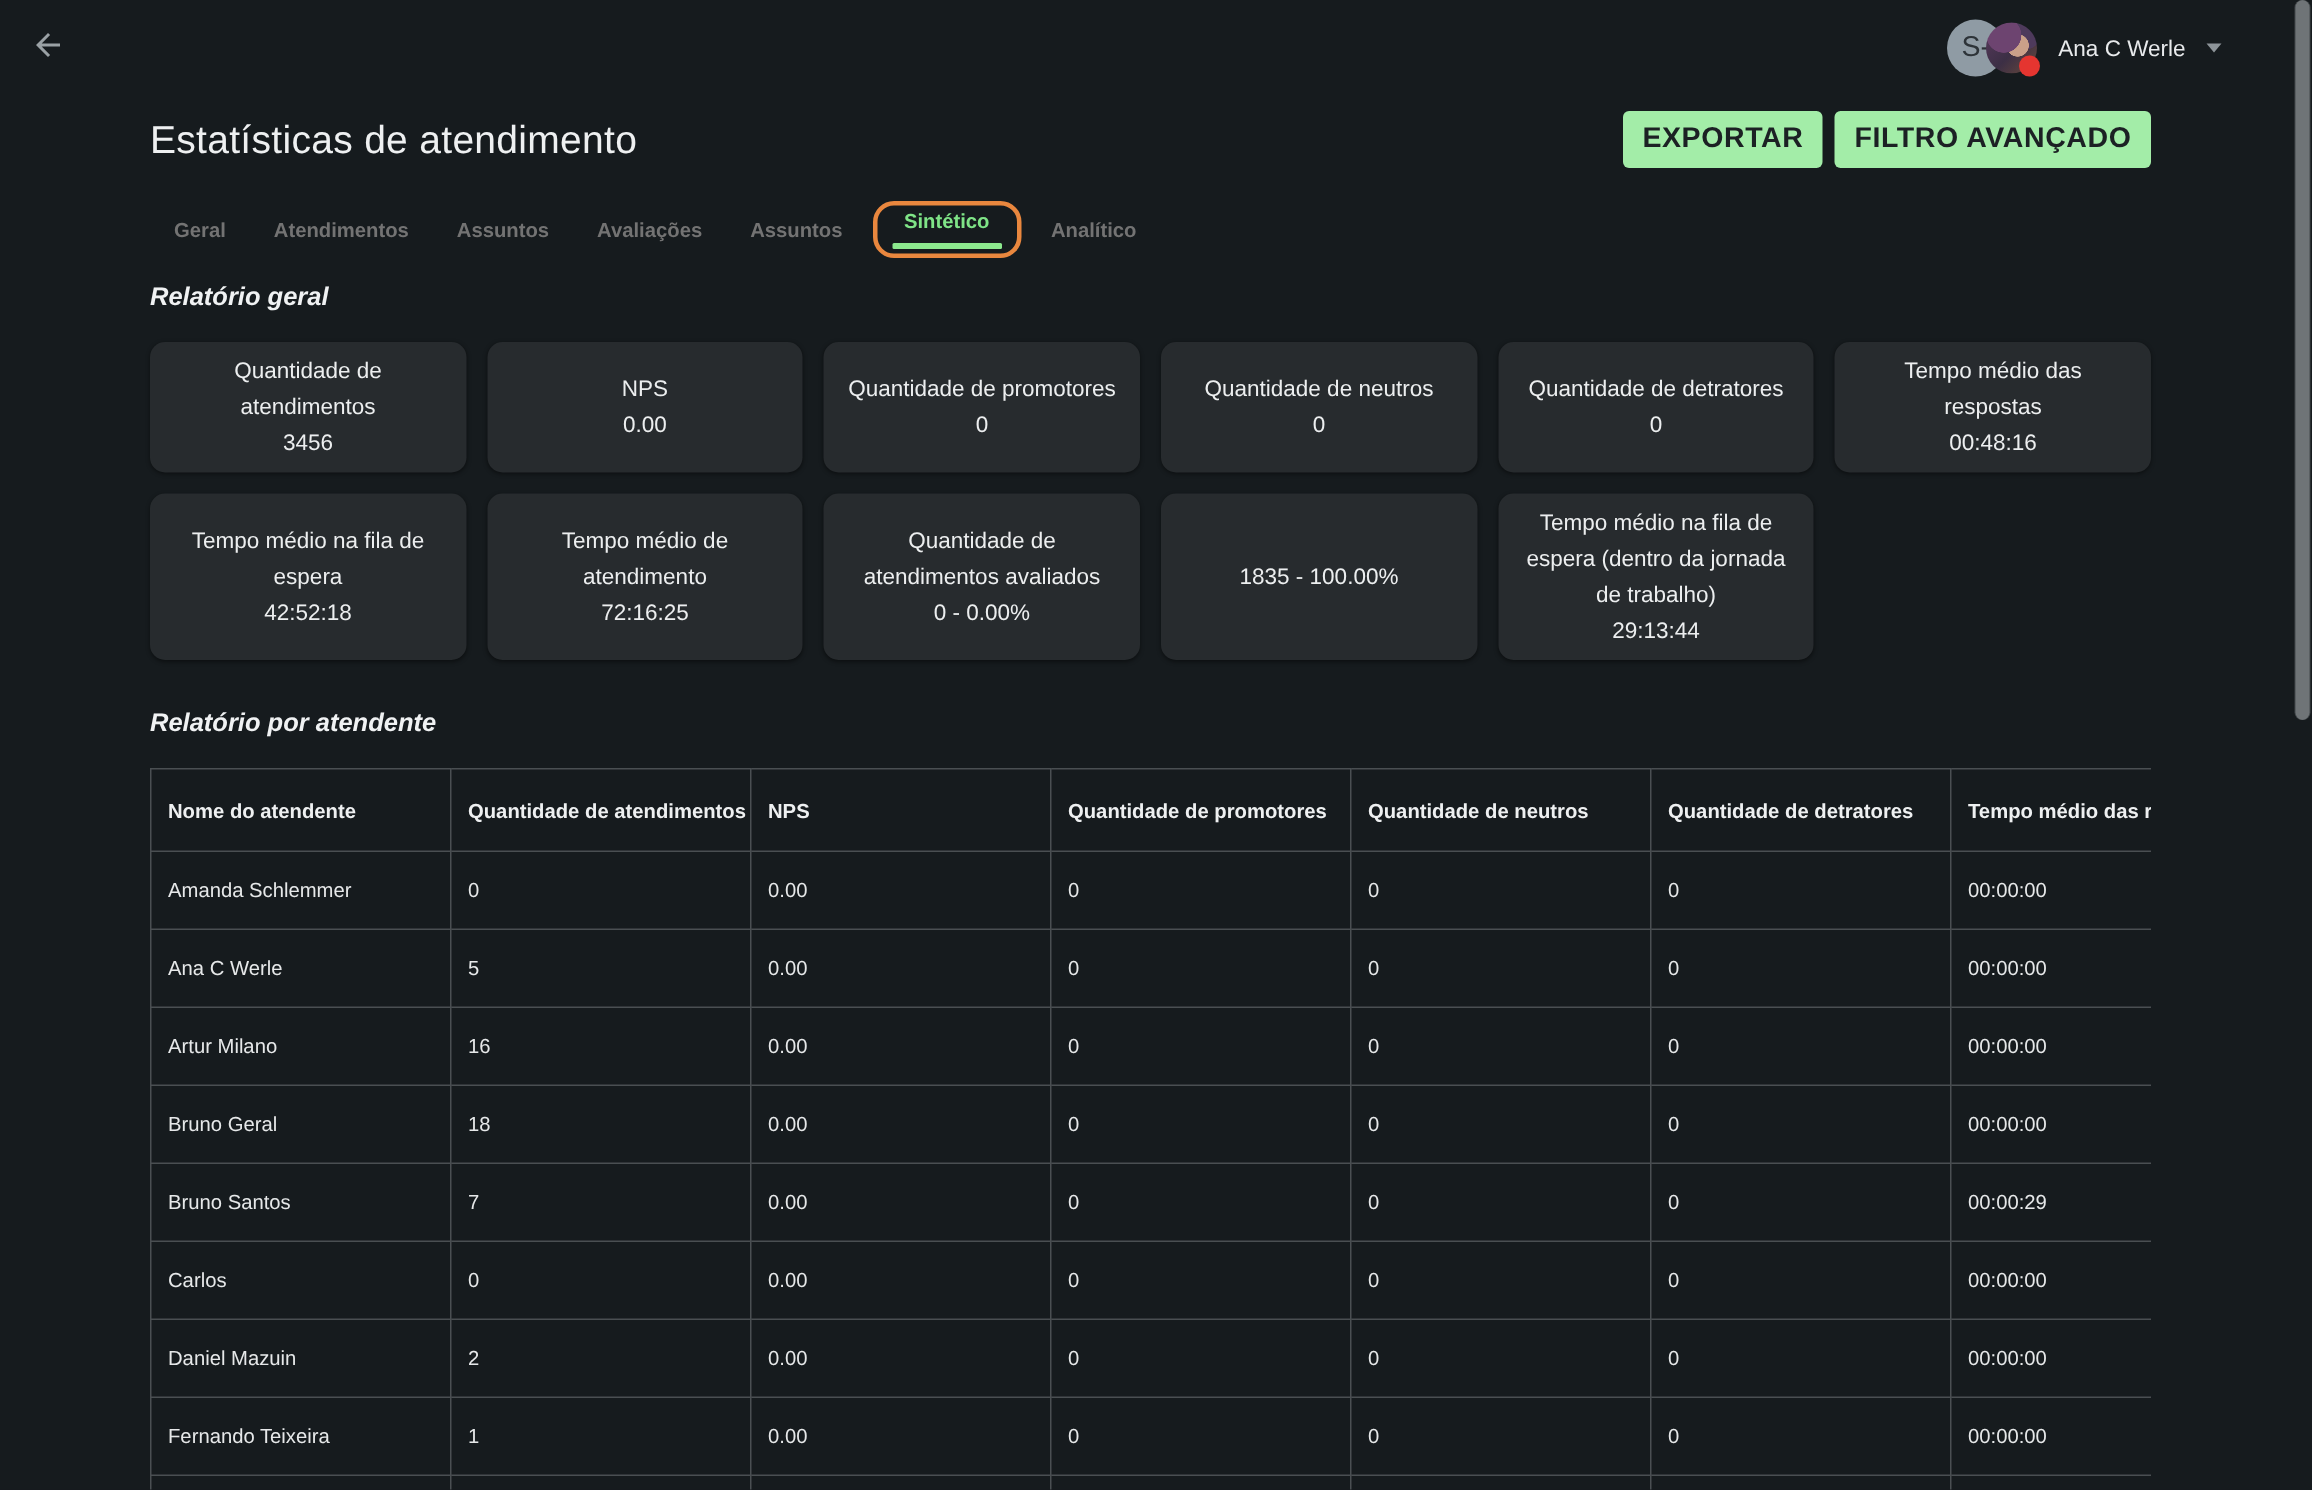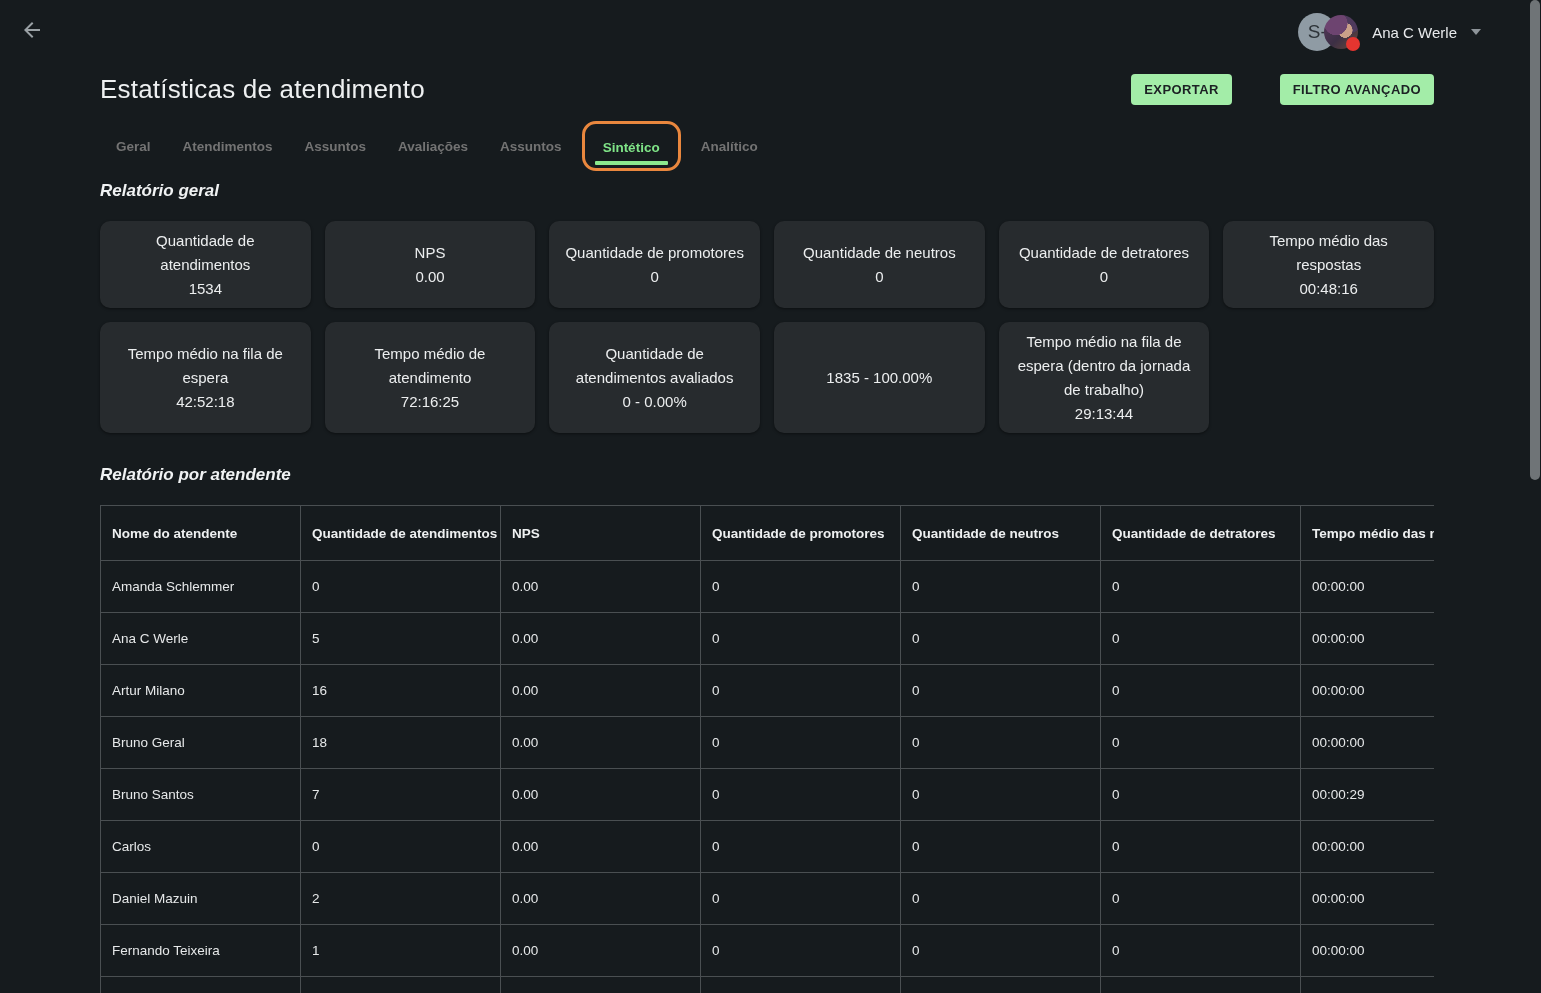--- a/index.html
+++ b/index.html
@@ -46,32 +46,32 @@
     border-top:6px solid #8d9499;
   }
   
   .content { padding:10px 107px 0 100px; }
   .header-row { display:flex; align-items:center; justify-content:space-between; }
   .page-title { font-size:26px; font-weight:400; color:#eef0f1; letter-spacing:.2px; }
   .header-actions { display:flex; gap:8px; }
   .btn {
     background:#a3eda8; color:#1c2124; border:none; border-radius:4px;
     font-family:"Liberation Sans", sans-serif;
-    font-size:13px; font-weight:700; letter-spacing:.4px;
-    padding:8px 13px; cursor:pointer;margin-left:40px;
+    font-size:19px; font-weight:700; letter-spacing:.4px;
+    padding:8px 13px; cursor:pointer;
   }
   
   .tabs { display:flex; align-items:center; margin-top:12px; height:58px; }
   .tab {
     font-size:13.5px; font-weight:700; color:#737373;
     padding:8px 16px; cursor:pointer; white-space:nowrap;
   }
   .tab-ring {
     border:3px solid #e9873e; border-radius:14px;
-    padding:14px 18px 12px 18px; margin:0 4px;
+    padding:2px 18px 12px 18px; margin:0 4px;
     position:relative; cursor:pointer;
   }
   .tab-ring .tab-label { font-size:13.5px; font-weight:700; color:#7fe487; }
   .tab-underline {
     position:absolute; left:10px; right:10px; bottom:3px; height:4px;
     background:#8ce98e; border-radius:1px;
   }
   
   .section-heading { font-size:17px; font-weight:700; color:#f0f2f3;font-style:italic; }
   .heading-general { margin-top:6px; }
@@ -154,21 +154,21 @@
       <span class="tab-underline"></span>
     </div>
     <div class="tab">Analítico</div>
   </div>
 
   <h2 class="section-heading heading-general">Relatório geral</h2>
 
   <div class="cards-grid">
     <div class="stat-card">
       <div class="stat-label">Quantidade de atendimentos</div>
-      <div class="stat-value">1534</div>
+      <div class="stat-value">3456</div>
     </div>
     <div class="stat-card">
       <div class="stat-label">NPS</div>
       <div class="stat-value">0.00</div>
     </div>
     <div class="stat-card">
       <div class="stat-label">Quantidade de promotores</div>
       <div class="stat-value">0</div>
     </div>
     <div class="stat-card">

